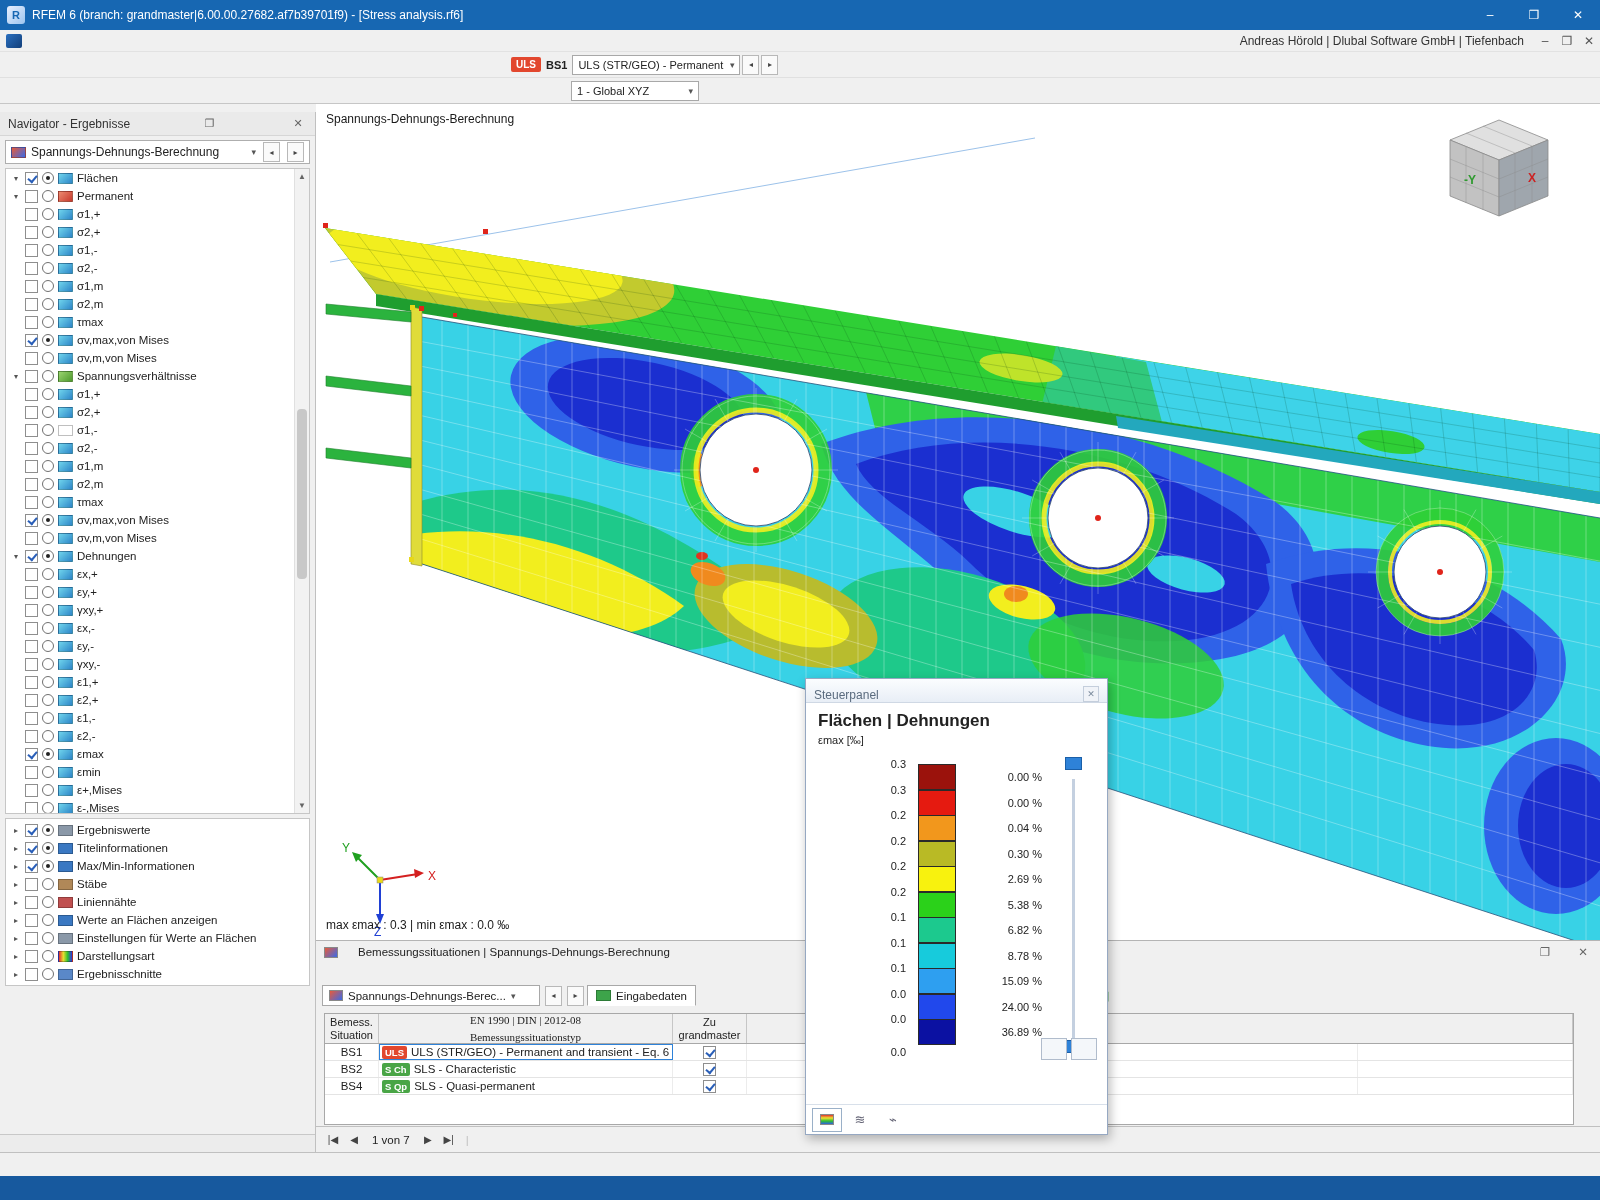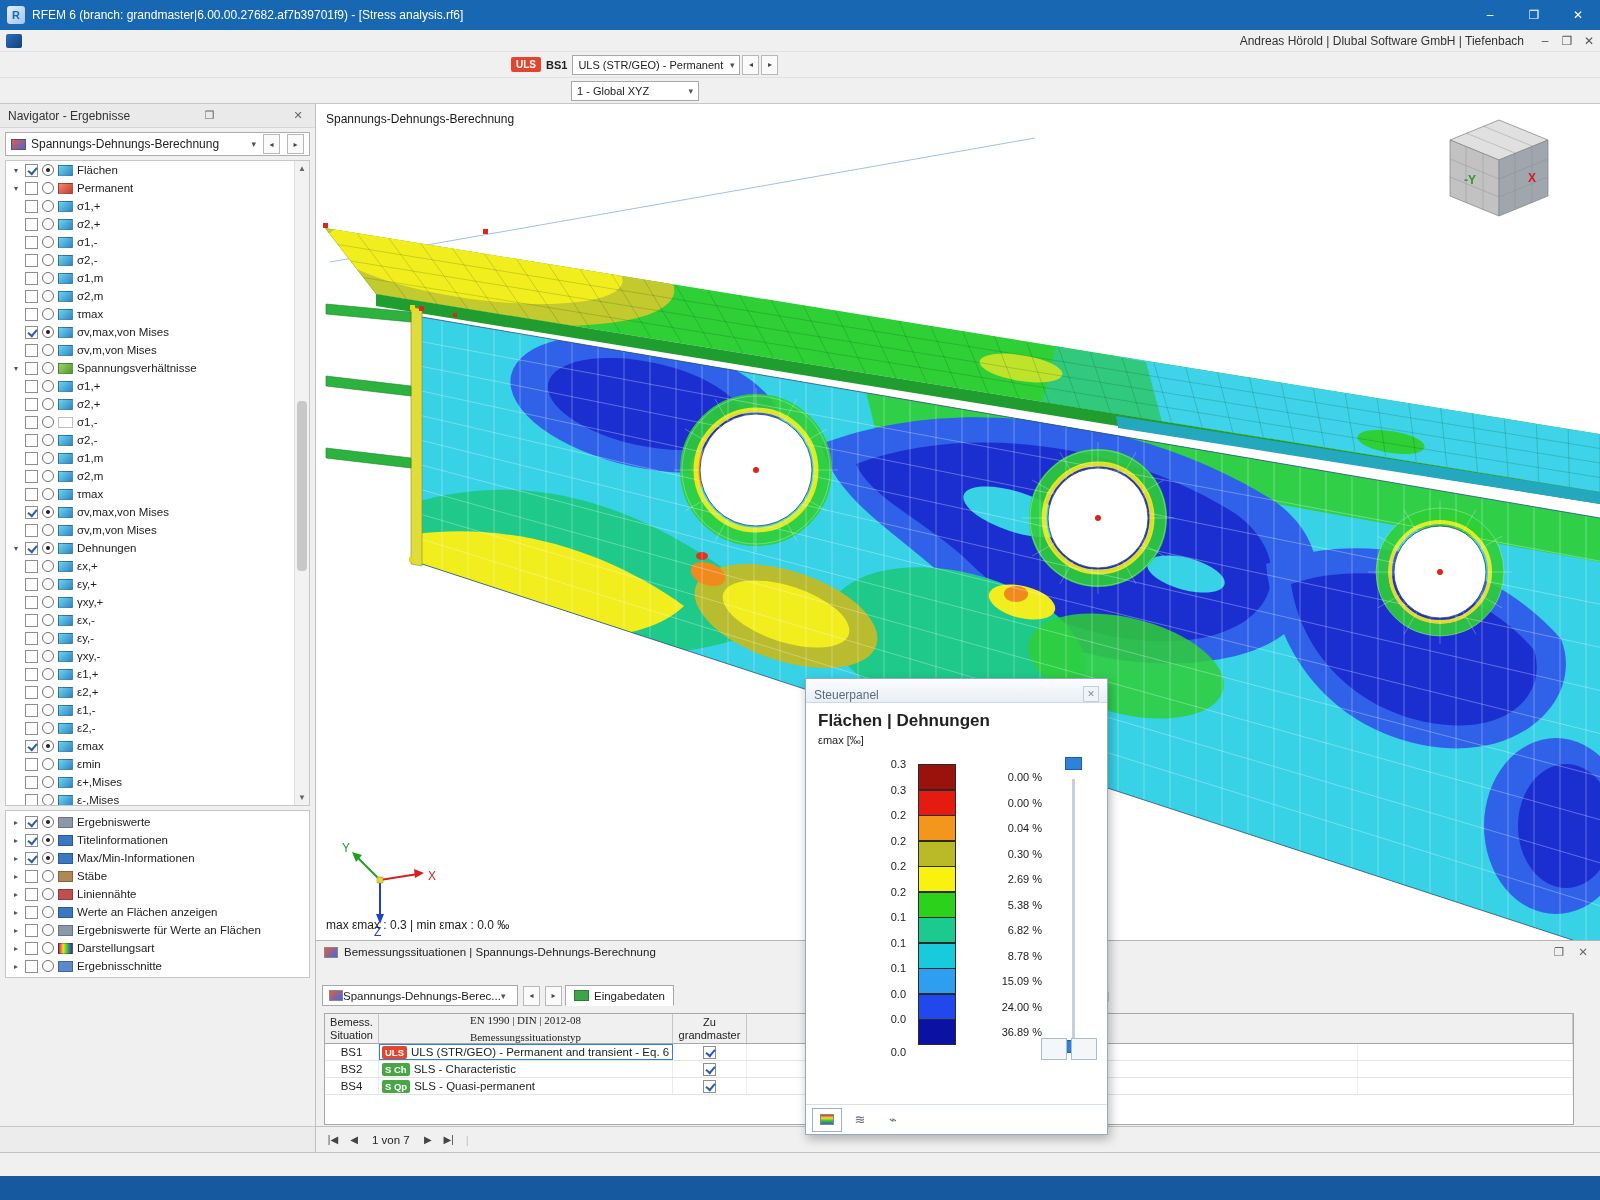--- a/index.html
+++ b/index.html
@@ -23,21 +23,21 @@
   .ticons{display:flex;align-items:center;}
   .ti{min-width:21px;height:22px;line-height:22px;text-align:center;font-size:13px;cursor:pointer;border-radius:2px;}
   .badge-uls{background:#e2472e;color:#fff;font-size:10px;font-weight:bold;padding:2px 5px;border-radius:2px;margin:0 3px;}
   .bs-label{font-size:11px;font-weight:bold;margin:0 5px 0 2px;}
   .tcombo{width:168px;height:20px;background:#fff;border:1px solid #a8a8a8;font-size:11px;display:flex;align-items:center;padding:0 5px;gap:4px;cursor:pointer;}
   .tcombo .cval{flex:1;white-space:nowrap;overflow:hidden;}
   .tcombo .ccar{color:#555;font-size:9px;}
   .tbtn{width:17px;height:20px;border:1px solid #b8b8b8;background:#fafafa;display:flex;align-items:center;justify-content:center;font-size:8px;color:#444;margin-left:2px;cursor:pointer;}
   .ccombo{width:128px;}
   
-  .navigator{position:absolute;left:0;top:104px;width:316px;height:1048px;background:#f0f0f0;border-right:1px solid #c0c0c0;display:flex;flex-direction:column;}
+  .navigator{position:absolute;left:0;top:112px;width:316px;height:1048px;background:#f0f0f0;border-right:1px solid #c0c0c0;display:flex;flex-direction:column;}
   .nav-header{height:24px;display:flex;align-items:center;padding:0 8px;color:#333;background:#eaeaea;border-bottom:1px solid #d6d6d6;}
   .nav-header .nh-ic{margin-left:auto;width:18px;text-align:center;color:#666;cursor:pointer;font-size:11px;}
   .nav-dropdown{margin:4px 5px 2px;height:24px;background:#fff;border:1px solid #aeaeae;display:flex;align-items:center;font-size:12px;padding:0 5px;gap:5px;cursor:pointer;}
   .nav-dropdown .cval{flex:1;white-space:nowrap;overflow:hidden;}
   .nav-tree{background:#fff;border:1px solid #c6c6c6;margin:2px 5px 0;height:646px;overflow:hidden;position:relative;font-size:11.5px;}
   .tree-scroll{position:absolute;right:0;top:0;width:15px;height:100%;background:#f2f2f2;border-left:1px solid #e0e0e0;}
   .tree-scroll .sarr{height:15px;text-align:center;font-size:8px;color:#666;line-height:15px;}
   .tree-scroll .sthumb{position:absolute;left:2px;right:2px;top:240px;height:170px;background:#c8c8c8;border-radius:4px;}
   .trow{height:18px;display:flex;align-items:center;gap:4px;padding-left:5px;white-space:nowrap;cursor:pointer;}
   .chev{width:10px;color:#555;font-size:8px;text-align:center;}
@@ -71,28 +71,28 @@
   .sp-track{position:absolute;right:32px;top:76px;width:3px;height:268px;background:#c4d0e0;}
   .sp-handle{position:absolute;right:25px;width:17px;height:13px;background:#2e82d8;border:1px solid #1a5fa8;cursor:ns-resize;}
   .sp-btns{position:absolute;right:10px;bottom:44px;display:flex;gap:4px;}
   .sp-btn{width:26px;height:22px;border:1px solid #b0bccc;background:#f4f7fa;display:flex;align-items:center;justify-content:center;font-size:12px;color:#4a6a8a;cursor:pointer;}
   .sp-tabs{height:30px;border-top:1px solid #d8e0ea;display:flex;align-items:center;padding:0 6px;gap:3px;}
   .sp-tab{width:30px;height:24px;border:1px solid transparent;display:flex;align-items:center;justify-content:center;cursor:pointer;font-size:13px;color:#667;}
   .sp-tab[data-active="true"]{background:#fff;border-color:#9ab0c8;}
   .sp-tab .rainbow{width:14px;height:11px;background:linear-gradient(180deg,#e03030,#f0e030,#30c030,#3060e0);border:1px solid #888;}
   
   .tablepanel{position:absolute;left:316px;top:940px;width:1284px;height:212px;background:#f0f0f0;border-top:1px solid #b4b4b4;font-size:11.5px;}
-  .tp-header{height:22px;display:flex;align-items:center;gap:6px;padding:0 8px;color:#222;}
+  .tp-header{height:22px;display:flex;align-items:center;gap:20px;padding:0 8px;color:#222;}
   .tp-hchip{width:14px;height:11px;background:linear-gradient(135deg,#e85a3a,#3a6ae8);border:1px solid #888;}
   .tp-hic{margin-left:auto;width:18px;text-align:center;color:#666;cursor:pointer;}
   .tp-hic+.tp-hic{margin-left:0;}
   .tp-menu{height:20px;display:flex;align-items:center;padding:0 4px;}
   .tp-menu span{padding:2px 9px;cursor:pointer;}
   .tp-tabs{height:25px;display:flex;align-items:center;padding:0 6px;gap:3px;}
-  .tp-navtab{display:flex;align-items:center;background:#fff;border:1px solid #a8a8a8;height:21px;padding:0 6px;width:196px;cursor:pointer;}
+  .tp-navtab{display:flex;align-items:center;gap:5px;background:#fff;border:1px solid #a8a8a8;height:21px;padding:0 6px;width:218px;cursor:pointer;}
   .tp-tab2{display:flex;align-items:center;gap:5px;background:#fff;border:1px solid #a8a8a8;border-bottom-color:#fff;height:21px;padding:0 8px;cursor:pointer;}
   .tp-rtic{margin-left:auto;display:flex;gap:6px;padding-right:480px;}
   .tp-table{position:absolute;left:8px;top:72px;width:1250px;height:112px;background:#fff;border:1px solid #a8a8a8;overflow:hidden;}
   .th{display:flex;background:#f0f0f0;border-bottom:1px solid #a8a8a8;height:30px;}
   .th .c{border-right:1px solid #c6c6c6;display:flex;flex-direction:column;align-items:center;justify-content:center;font-size:11px;line-height:13px;}
   .drow{display:flex;height:17px;border-bottom:1px solid #e4e4e4;align-items:center;}
   .drow .c{border-right:1px solid #ececec;height:100%;display:flex;align-items:center;}
   .c1{width:54px;justify-content:center;flex:none;}
   .c2{width:294px;flex:none;gap:4px;padding:0 3px;}
   .c3{width:74px;justify-content:center;flex:none;}
@@ -594,21 +594,21 @@
         <span class="cb" data-name="option-checkbox" data-on="false"></span>
         <span class="radio" data-name="option-radio" data-on="false"></span>
         <span class="chip" data-name="option-icon" style="background: rgb(58, 120, 194);"></span>
         <span data-name="option-label">Werte an Flächen anzeigen</span>
       </div>
       <div class="trow" data-name="display-option-item">
         <span class="chev" data-name="expand-chevron-icon">▸</span>
         <span class="cb" data-name="option-checkbox" data-on="false"></span>
         <span class="radio" data-name="option-radio" data-on="false"></span>
         <span class="chip" data-name="option-icon" style="background: rgb(138, 152, 168);"></span>
-        <span data-name="option-label">Ergebniswerte für Werte an Flächen</span>
+        <span data-name="option-label">Einstellungen für Werte an Flächen</span>
       </div>
       <div class="trow" data-name="display-option-item">
         <span class="chev" data-name="expand-chevron-icon">▸</span>
         <span class="cb" data-name="option-checkbox" data-on="false"></span>
         <span class="radio" data-name="option-radio" data-on="false"></span>
         <span class="chip" data-name="option-icon" style="background: linear-gradient(90deg, rgb(224, 48, 48), rgb(232, 224, 48), rgb(48, 192, 48), rgb(48, 48, 224));"></span>
         <span data-name="option-label">Darstellungsart</span>
       </div>
       <div class="trow" data-name="display-option-item">
         <span class="chev" data-name="expand-chevron-icon">▸</span>

